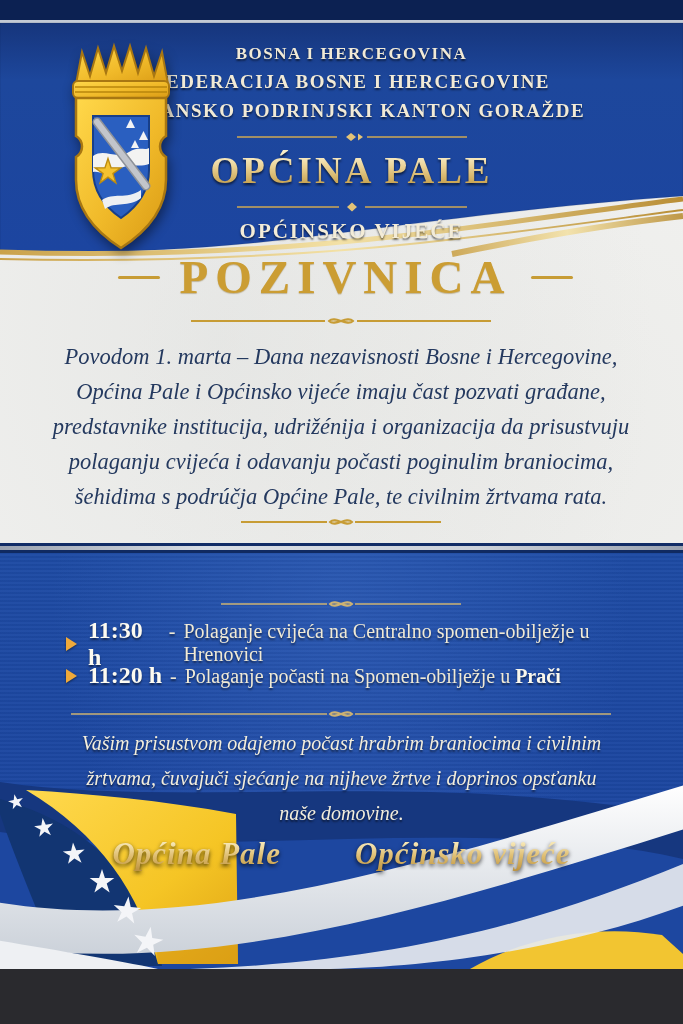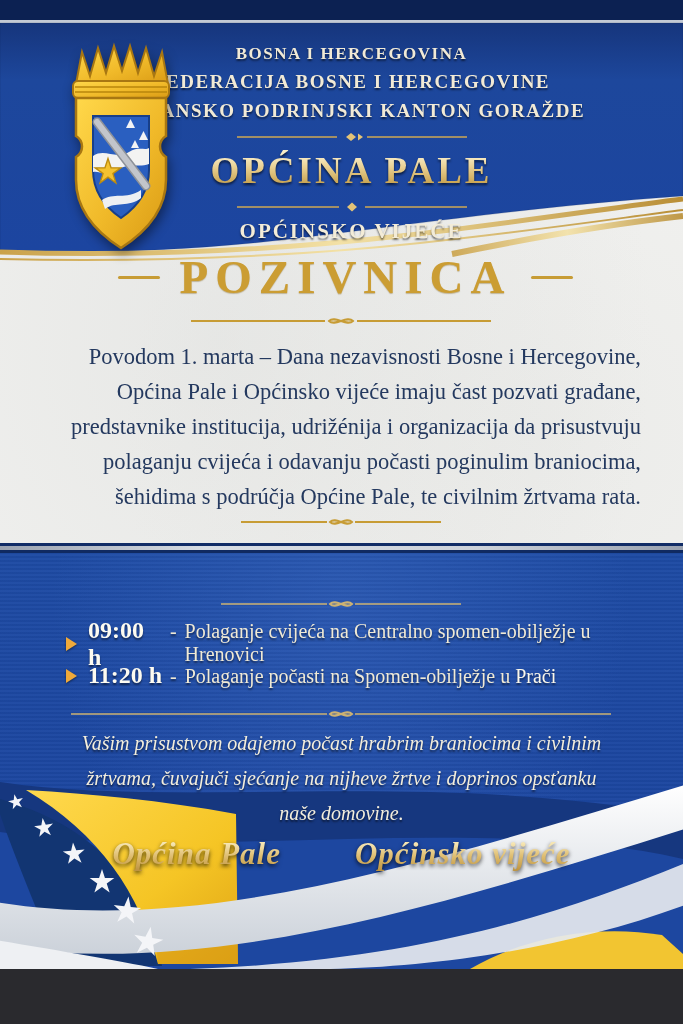--- a/index.html
+++ b/index.html
@@ -32,22 +32,22 @@
   .council{font-size:21px;font-weight:700;letter-spacing:2px;color:#f3ecd8;text-shadow:0 2px 2px rgba(0,0,0,.55);margin-top:4px;}
 
   .crest{left:46px;top:40px;z-index:4;filter:drop-shadow(2px 5px 6px rgba(0,0,0,.45));}
 
   
   .title-row{left:4px;top:250px;width:683px;display:flex;align-items:center;justify-content:center;gap:20px;z-index:2;}
   .title-dash{width:42px;height:3px;background:#c79c35;border-radius:2px;}
   .title{font-size:47px;font-weight:700;letter-spacing:7px;color:#cb9d33;text-shadow:0 1px 1px rgba(120,85,10,.35);}
   .title-underline{left:191px;top:313px;z-index:2;}
   .body-text{
-    left:41px;top:340px;width:600px;z-index:2;text-align:right;
-    font-size:22.5px;line-height:1.55;color:#24395f;
+    left:41px;top:340px;width:600px;z-index:2;text-align:center;
+    font-style:italic;font-size:22.5px;line-height:1.55;color:#24395f;
   }
   .parch-knot{left:241px;top:514px;z-index:2;}
 
   
   .section-border{left:0;top:543px;width:683px;z-index:2;}
   .sb1{height:3px;background:#112c66;}
   .sb2{height:4px;background:linear-gradient(90deg,#9aa2b0,#d8dde4 30%,#cdd2da 70%,#99a1af);}
   .sb3{height:3px;background:#102a61;}
 
   
@@ -62,21 +62,21 @@
     font-size:21.5px;font-weight:700;color:#f4edd8;letter-spacing:.4px;text-shadow:0 2px 2px rgba(0,0,0,.5);}
   .program-knot{left:221px;top:596px;z-index:3;}
   .program-item{left:66px;width:600px;z-index:3;display:flex;align-items:baseline;color:#f0ead6;text-shadow:0 2px 2px rgba(0,0,0,.5);}
   .item1{top:617px;}
   .item2{top:662px;}
   .bullet{width:0;height:0;border-top:7px solid transparent;border-bottom:7px solid transparent;border-left:11px solid #efa93a;
     align-self:center;margin-right:11px;filter:drop-shadow(0 1px 1px rgba(0,0,0,.5));}
   .time{font-size:24px;font-weight:700;color:#fdfbf1;}
   .sep{font-size:20px;margin:0 8px;}
   .desc{font-size:20px;}
-  .desc b{font-weight:400;color:#fbf8ec;}
+  .desc b{font-weight:700;color:#fbf8ec;}
   .closing-knot{left:71px;top:706px;z-index:3;}
   .closing-text{left:71px;top:726px;width:541px;z-index:5;text-align:center;
     font-style:italic;font-size:20px;line-height:1.75;color:#f3eedd;text-shadow:0 2px 2px rgba(0,0,0,.55);}
   .signatures{left:60px;top:836px;width:563px;z-index:6;display:flex;justify-content:center;gap:74px;}
   .signature{
     font-style:italic;font-size:31px;letter-spacing:1px;font-weight:600;
     background:linear-gradient(180deg,#f6e6b4 20%,#dcb96a 60%,#b98f3d);
     -webkit-background-clip:text;background-clip:text;color:transparent;
     filter:drop-shadow(0 2px 2px rgba(0,0,0,.7));
   }
@@ -183,21 +183,21 @@
 
 
   <svg class="abs program-knot" width="240" height="16" viewBox="0 0 240 16">
     <line x1="0" y1="8" x2="106" y2="8" stroke="#cdb272" stroke-width="1.6"></line>
     <line x1="134" y1="8" x2="240" y2="8" stroke="#cdb272" stroke-width="1.6"></line>
     <path d="M109,8 C115,2 125,14 131,8 C125,2 115,14 109,8 Z" fill="none" stroke="#cdb272" stroke-width="2"></path>
   </svg>
 
   <div class="abs program-item item1">
     <span class="bullet"></span>
-    <span class="time">09:00 h</span>
+    <span class="time">11:30 h</span>
     <span class="sep">-</span>
     <span class="desc"><span>Polaganje cvijeća na Centralno spomen-obilježje u Hrenovici</span><b></b></span>
   </div>
 
   <div class="abs program-item item2">
     <span class="bullet"></span>
     <span class="time">11:20 h</span>
     <span class="sep">-</span>
     <span class="desc"><span>Polaganje počasti na Spomen-obilježje u </span><b>Prači</b></span>
   </div>

